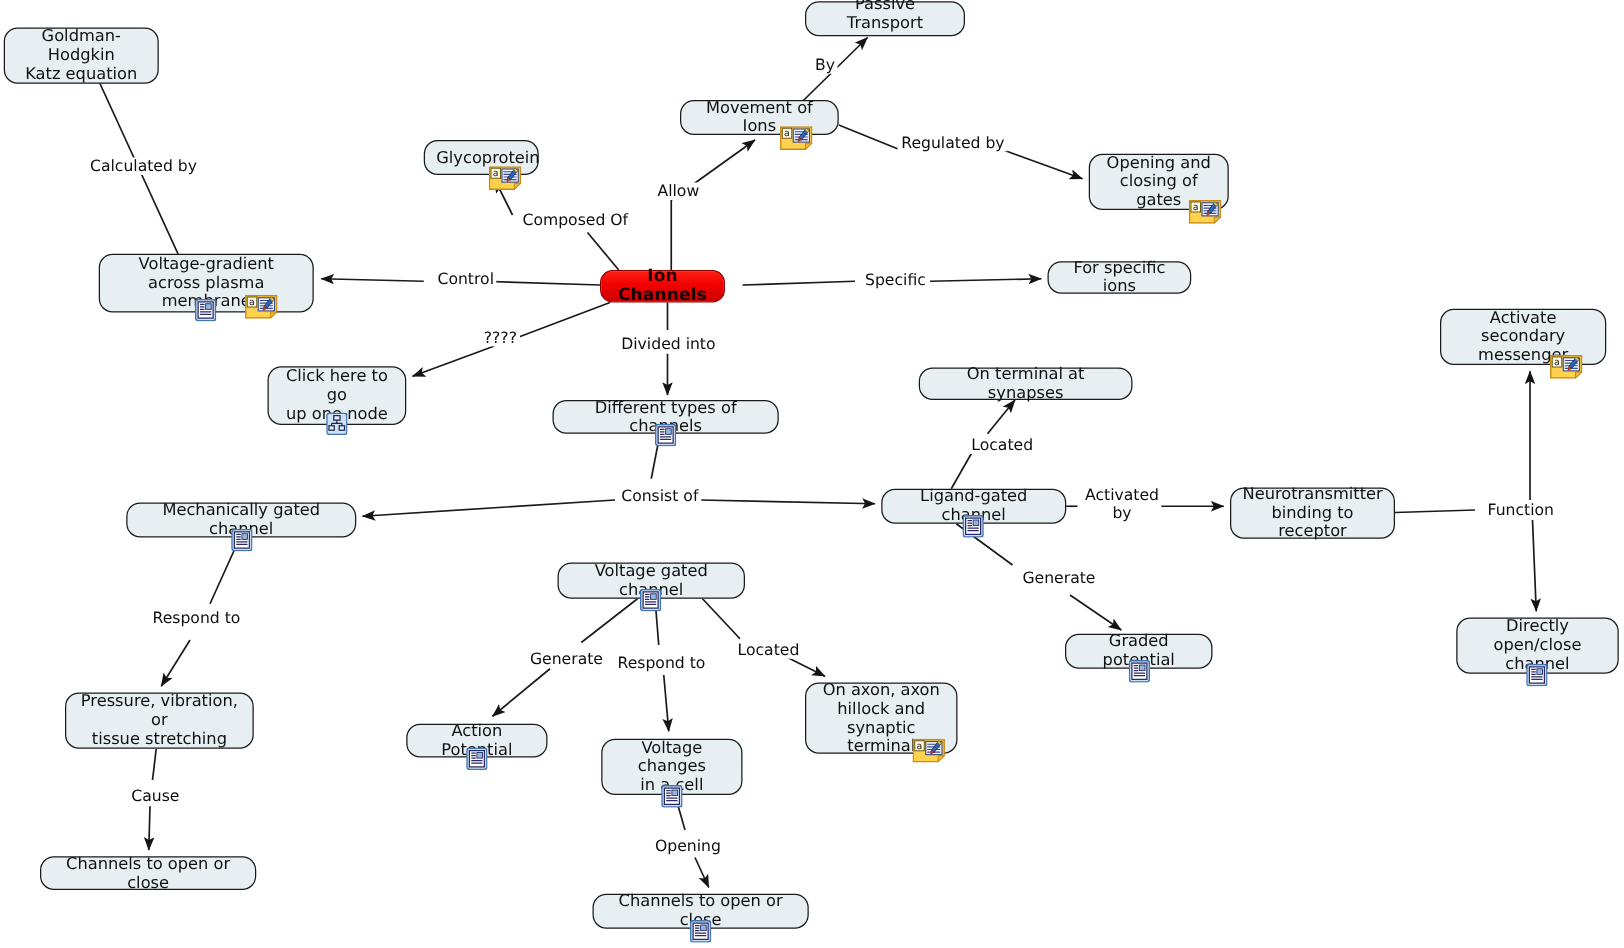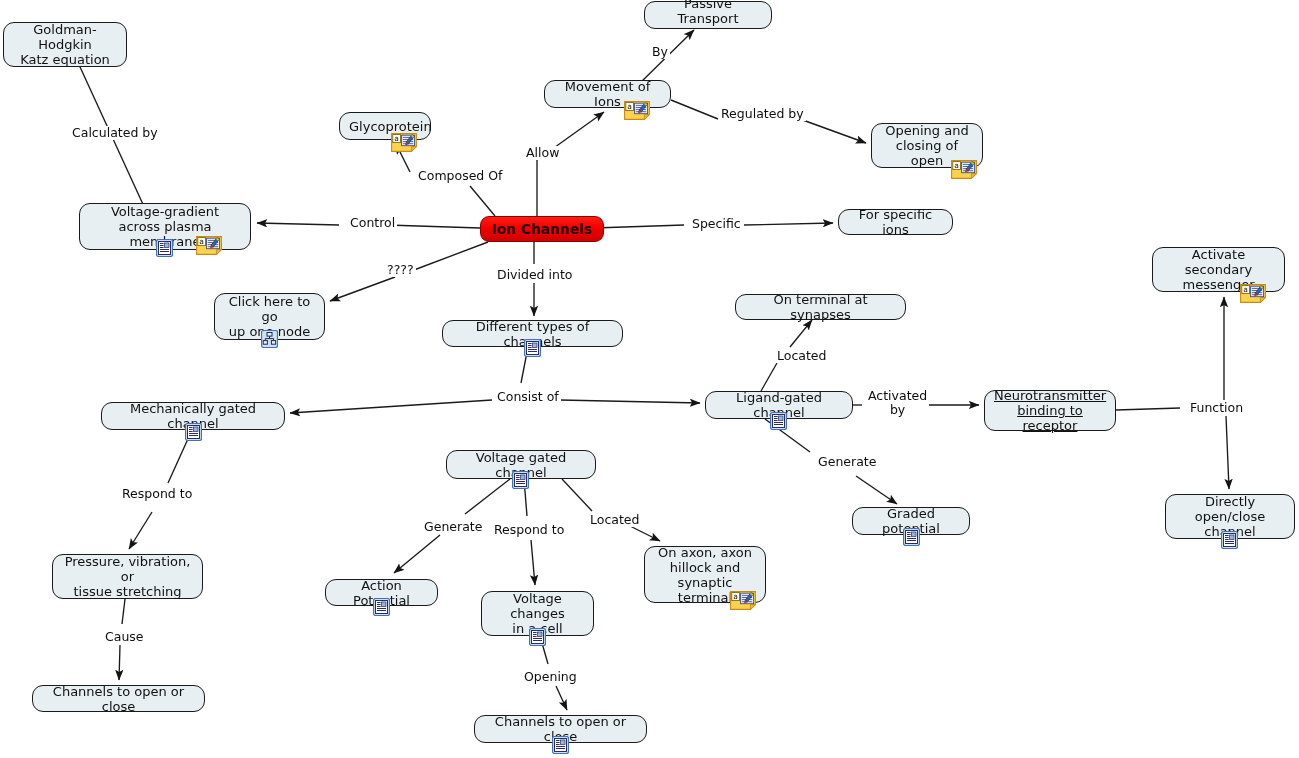--- a/index.html
+++ b/index.html
@@ -175,21 +175,21 @@
             <line x1="11.8" y1="8.6" x2="22.2" y2="8.6"></line>
             <line x1="11.8" y1="10.7" x2="22.2" y2="10.7"></line>
           </g>
           <g transform="rotate(38 18 8)">
             <rect x="16.4" y="1.2" width="2.9" height="9.4" fill="#2f62b0" stroke="#16325e" stroke-width="0.6"></rect>
             <path d="M16.4 10.6 L17.85 13.4 L19.3 10.6 Z" fill="#d43a2a" stroke="#8a1f14" stroke-width="0.5"></path>
             <rect x="16.4" y="1.2" width="2.9" height="1.6" fill="#f2d24a" stroke="#8a7214" stroke-width="0.4"></rect>
           </g>
         </svg></span>
       <div class="node" style="left: 871px; top: 123px; width: 112px; height: 45px;"><span class="node-label">Opening and
-closing of open</span></div>
+closing of gates</span></div>
       <span class="icon-slot" style="left: 951px; top: 160px;"><svg class="icon-note" viewBox="0 0 26 19" xmlns="http://www.w3.org/2000/svg">
           <path d="M0.6 0.6 H25.4 V13.6 L20.4 18.4 H0.6 Z" fill="#ffd24d" stroke="#c98a12" stroke-width="1.1"></path>
           <path d="M25.4 13.6 L20.4 18.4 V13.6 Z" fill="#f0b830" stroke="#c98a12" stroke-width="0.8"></path>
           <rect x="1.8" y="1.6" width="7.6" height="8" fill="#fffbe8" stroke="#6b5a14" stroke-width="0.8"></rect>
           <text x="5.5" y="8.2" font-family="DejaVu Sans, sans-serif" font-size="7.5" text-anchor="middle" fill="#1a1a1a">a</text>
           <rect x="10.6" y="2.2" width="13" height="10.5" fill="#eef4ff" stroke="#3a4a8a" stroke-width="0.9"></rect>
           <g stroke="#3a4a8a" stroke-width="0.85">
             <line x1="11.8" y1="4.4" x2="22.2" y2="4.4"></line>
             <line x1="11.8" y1="6.5" x2="22.2" y2="6.5"></line>
             <line x1="11.8" y1="8.6" x2="22.2" y2="8.6"></line>
@@ -226,21 +226,21 @@
             <line x1="11.8" y1="6.5" x2="22.2" y2="6.5"></line>
             <line x1="11.8" y1="8.6" x2="22.2" y2="8.6"></line>
             <line x1="11.8" y1="10.7" x2="22.2" y2="10.7"></line>
           </g>
           <g transform="rotate(38 18 8)">
             <rect x="16.4" y="1.2" width="2.9" height="9.4" fill="#2f62b0" stroke="#16325e" stroke-width="0.6"></rect>
             <path d="M16.4 10.6 L17.85 13.4 L19.3 10.6 Z" fill="#d43a2a" stroke="#8a1f14" stroke-width="0.5"></path>
             <rect x="16.4" y="1.2" width="2.9" height="1.6" fill="#f2d24a" stroke="#8a7214" stroke-width="0.4"></rect>
           </g>
         </svg></span>
-      <div class="node root" style="left: 480px; top: 216px; width: 124px; height: 26px;"><span class="node-label">Ion Channels</span></div>
+      <div class="node root" style="left: 480px; top: 216px; width: 100px; height: 26px; border-radius: 10px;"><span class="node-label">Ion Channels</span></div>
       <div class="node" style="left: 838px; top: 209px; width: 115px; height: 26px;"><span class="node-label">For specific ions</span></div>
       <div class="node" style="left: 1152px; top: 247px; width: 133px; height: 45px;"><span class="node-label">Activate secondary
 messenger</span></div>
       <span class="icon-slot" style="left: 1240px; top: 284px;"><svg class="icon-note" viewBox="0 0 26 19" xmlns="http://www.w3.org/2000/svg">
           <path d="M0.6 0.6 H25.4 V13.6 L20.4 18.4 H0.6 Z" fill="#ffd24d" stroke="#c98a12" stroke-width="1.1"></path>
           <path d="M25.4 13.6 L20.4 18.4 V13.6 Z" fill="#f0b830" stroke="#c98a12" stroke-width="0.8"></path>
           <rect x="1.8" y="1.6" width="7.6" height="8" fill="#fffbe8" stroke="#6b5a14" stroke-width="0.8"></rect>
           <text x="5.5" y="8.2" font-family="DejaVu Sans, sans-serif" font-size="7.5" text-anchor="middle" fill="#1a1a1a">a</text>
           <rect x="10.6" y="2.2" width="13" height="10.5" fill="#eef4ff" stroke="#3a4a8a" stroke-width="0.9"></rect>
           <g stroke="#3a4a8a" stroke-width="0.85">
@@ -304,21 +304,21 @@
           <rect x="2.5" y="2.5" width="12" height="13" fill="#ffffff" stroke="#2a2a66" stroke-width="1"></rect>
           <rect x="8.5" y="4" width="4.5" height="4.5" fill="#8fb7e0" stroke="#2a2a66" stroke-width="0.7"></rect>
           <g fill="#2a2a66">
             <rect x="4" y="4" width="3.6" height="1"></rect>
             <rect x="4" y="6" width="3.6" height="1"></rect>
             <rect x="4" y="8" width="3.6" height="1"></rect>
             <rect x="4" y="10" width="9" height="1"></rect>
             <rect x="4" y="12" width="9" height="1"></rect>
           </g>
         </svg></span>
-      <div class="node" style="left: 984px; top: 390px; width: 132px; height: 41px; text-decoration: underline;"><span class="node-label">Neurotransmitter
+      <div class="node" style="left: 984px; top: 390px; width: 132px; height: 41px;"><span class="node-label">Neurotransmitter
 binding to receptor</span></div>
       <div class="node" style="left: 446px; top: 450px; width: 150px; height: 29px;"><span class="node-label">Voltage gated channel</span></div>
       <span class="icon-slot" style="left: 512px; top: 471px;"><svg class="icon-list" viewBox="0 0 17 18" xmlns="http://www.w3.org/2000/svg">
           <rect x="0.5" y="0.5" width="16" height="17" rx="2" fill="#cfe0f2" stroke="#3f74b5" stroke-width="1.2"></rect>
           <rect x="2.5" y="2.5" width="12" height="13" fill="#ffffff" stroke="#2a2a66" stroke-width="1"></rect>
           <rect x="8.5" y="4" width="4.5" height="4.5" fill="#8fb7e0" stroke="#2a2a66" stroke-width="0.7"></rect>
           <g fill="#2a2a66">
             <rect x="4" y="4" width="3.6" height="1"></rect>
             <rect x="4" y="6" width="3.6" height="1"></rect>
             <rect x="4" y="8" width="3.6" height="1"></rect>

